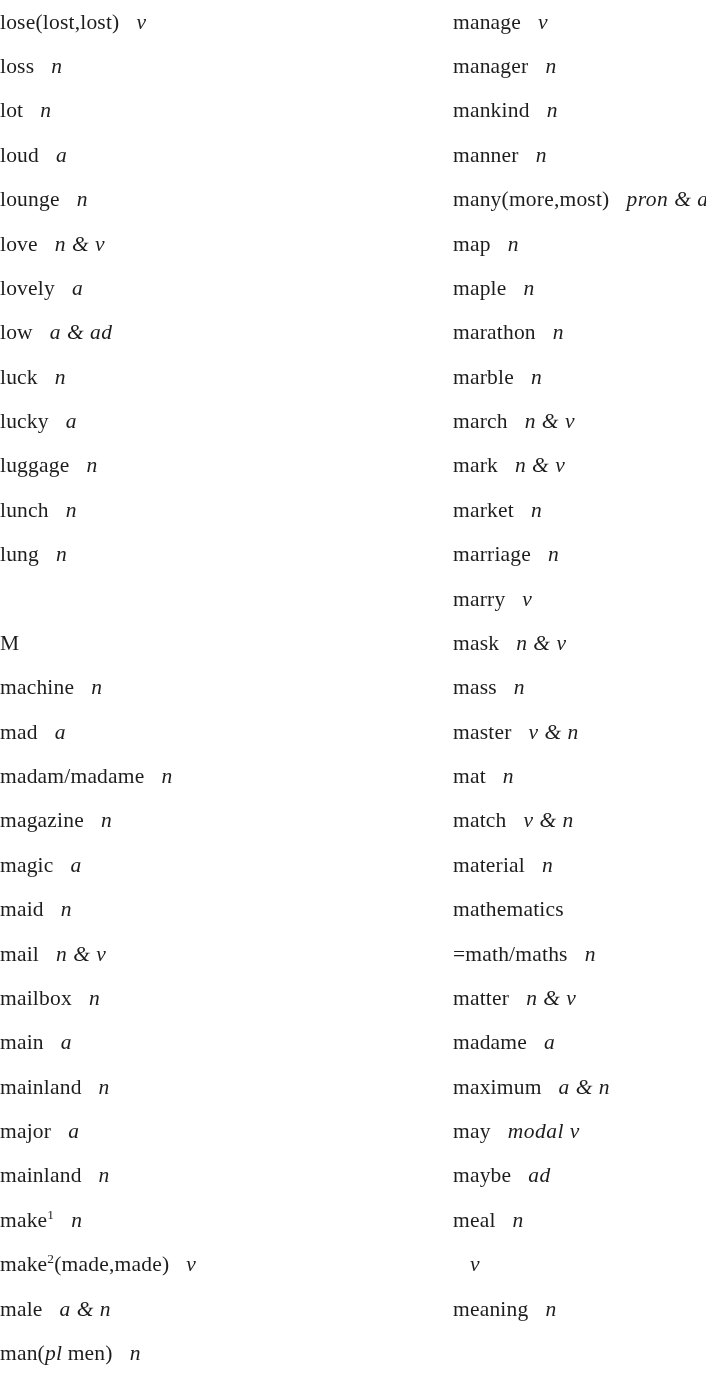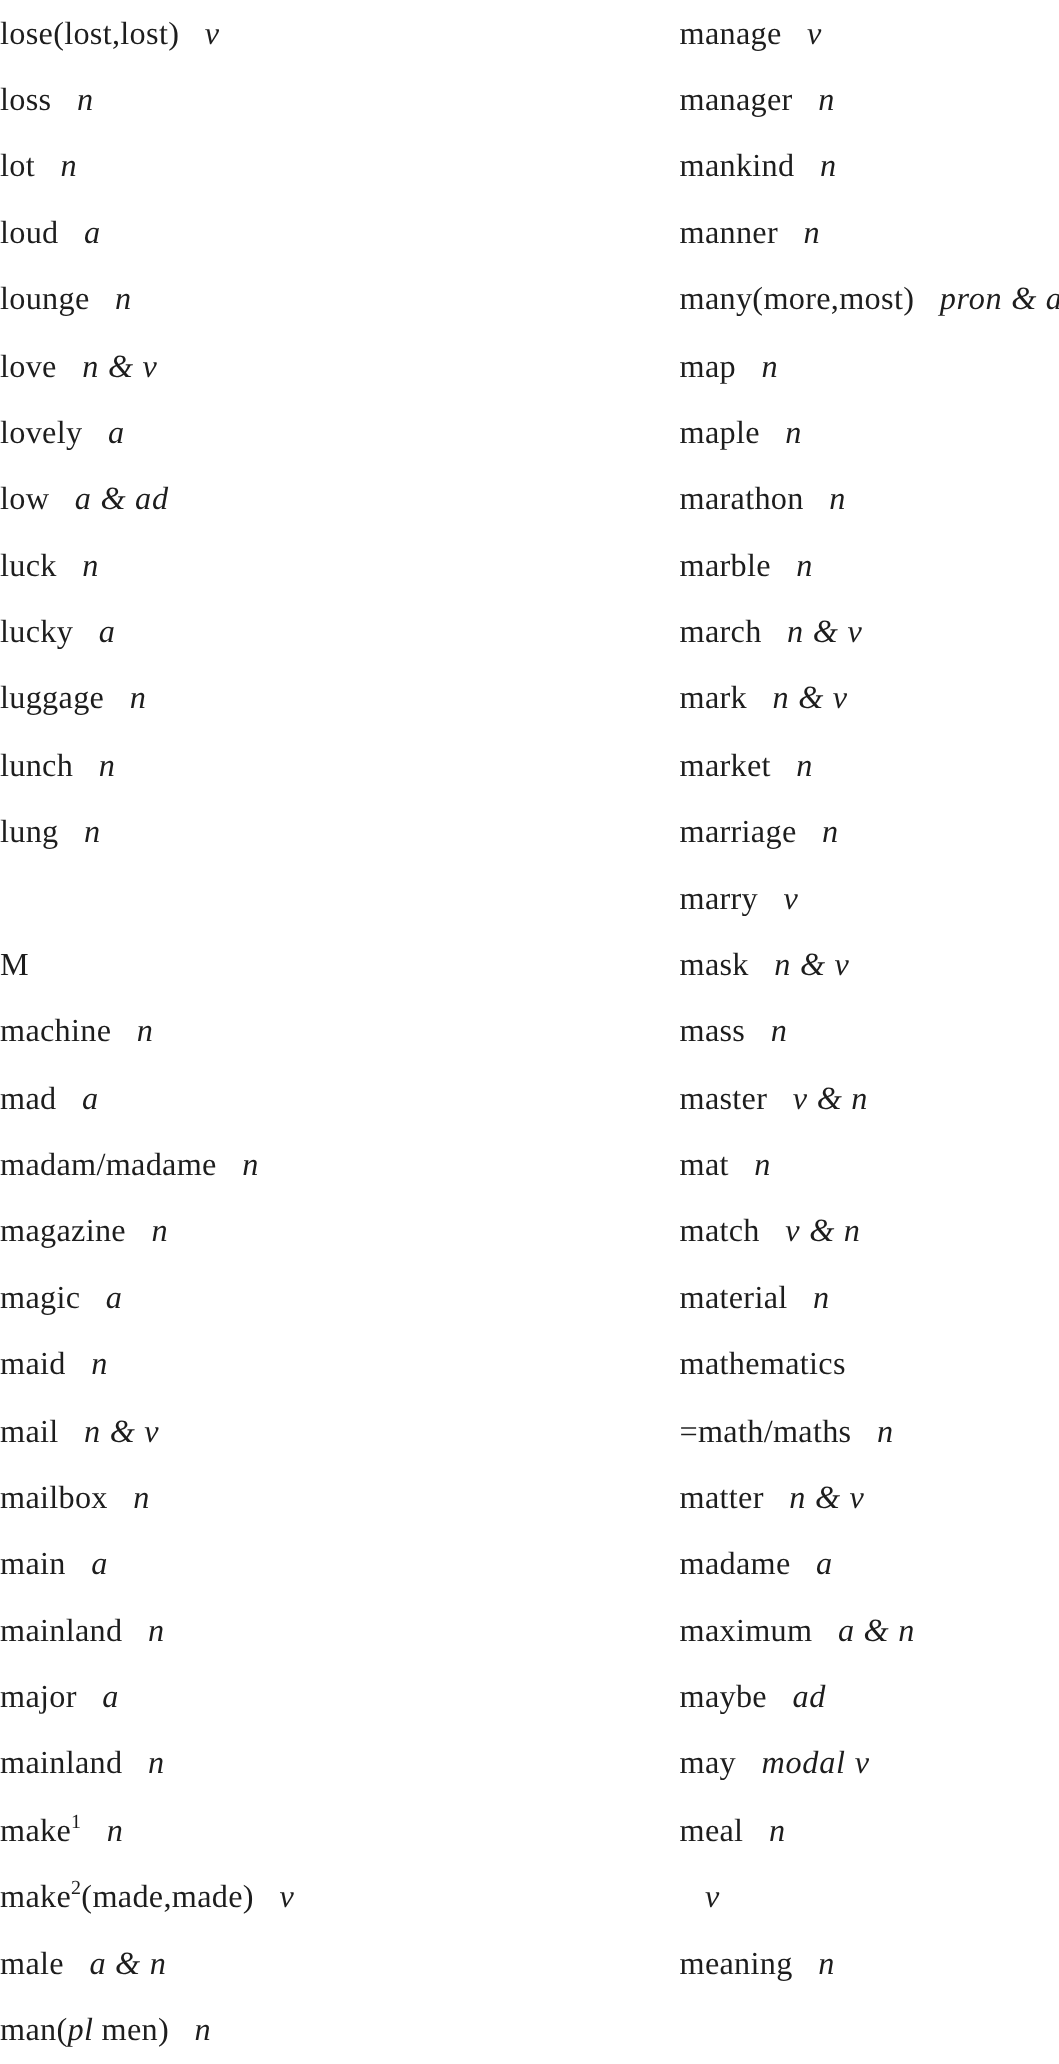--- a/index.html
+++ b/index.html
@@ -266,26 +266,26 @@
       </div>
       <div class="row">
         <span class="word"><span class="run-normal">madame</span></span>
         <span class="pos">a</span>
       </div>
       <div class="row">
         <span class="word"><span class="run-normal">maximum</span></span>
         <span class="pos">a &amp; n</span>
       </div>
       <div class="row">
+        <span class="word"><span class="run-normal">may</span></span>
+        <span class="pos">modal v</span>
+      </div>
+      <div class="row">
         <span class="word"><span class="run-normal">maybe</span></span>
         <span class="pos">ad</span>
-      </div>
-      <div class="row">
-        <span class="word"><span class="run-normal">may</span></span>
-        <span class="pos">modal v</span>
       </div>
       <div class="row">
         <span class="word"><span class="run-normal">meal</span></span>
         <span class="pos">n</span>
       </div>
       <div class="row">
         <span class="pos">v</span>
       </div>
       <div class="row">
         <span class="word"><span class="run-normal">meaning</span></span>

